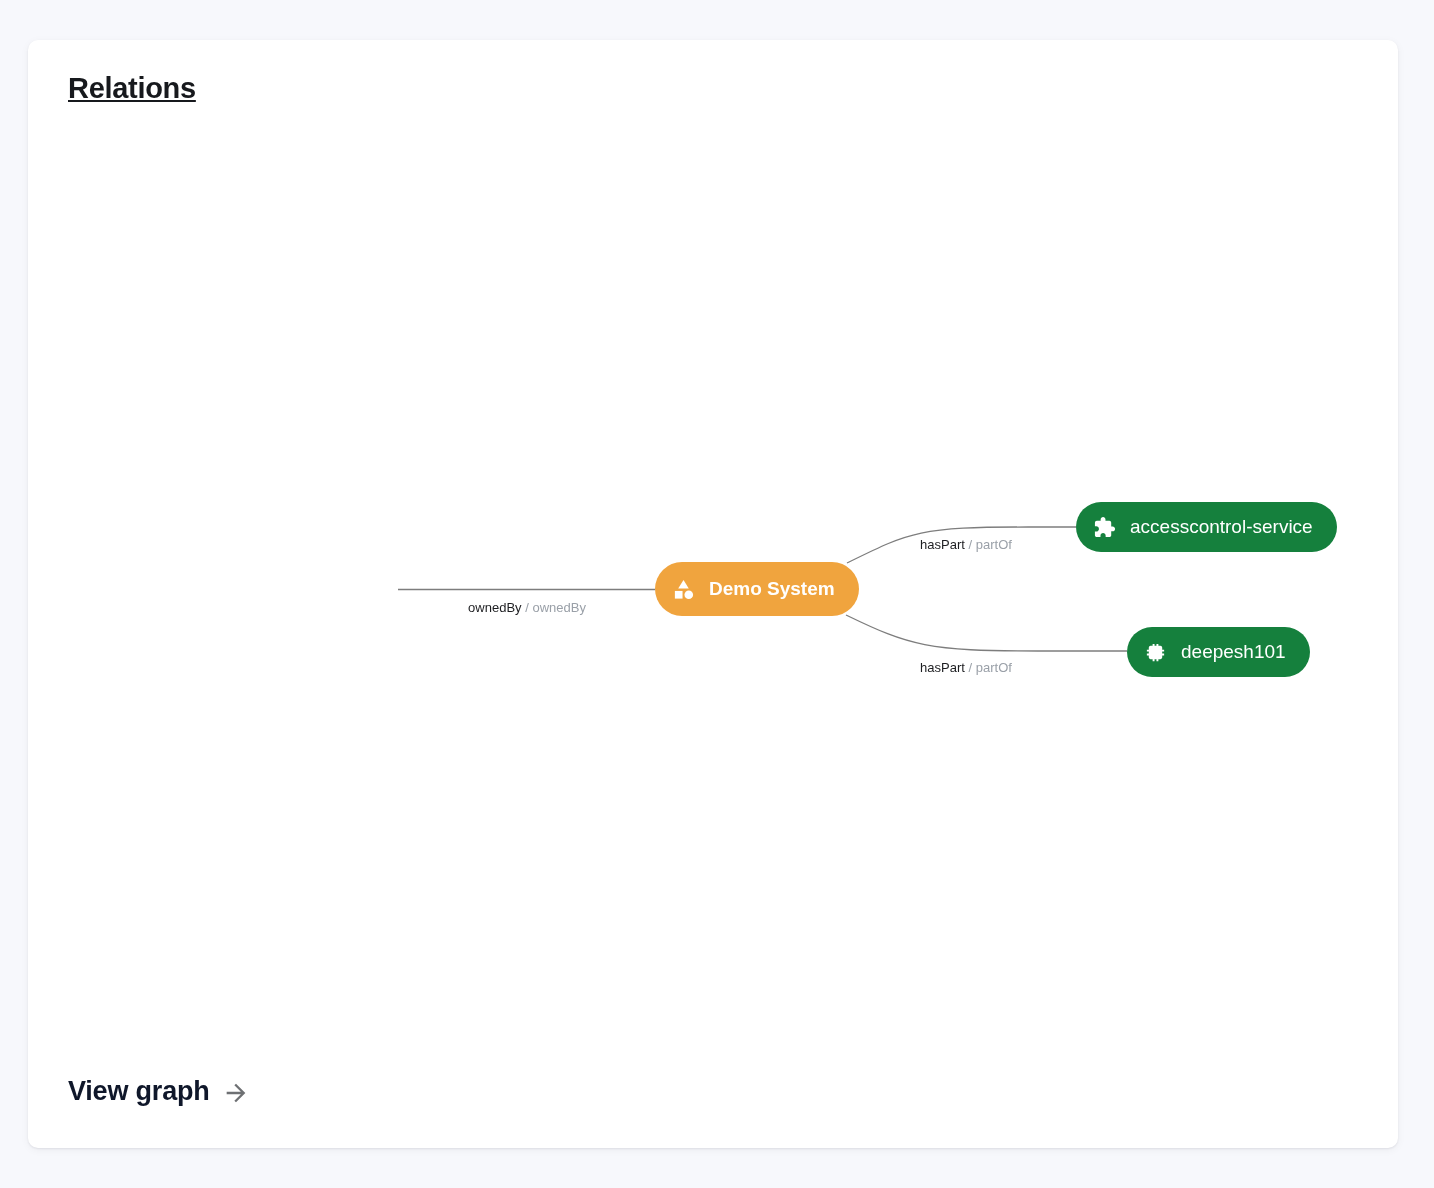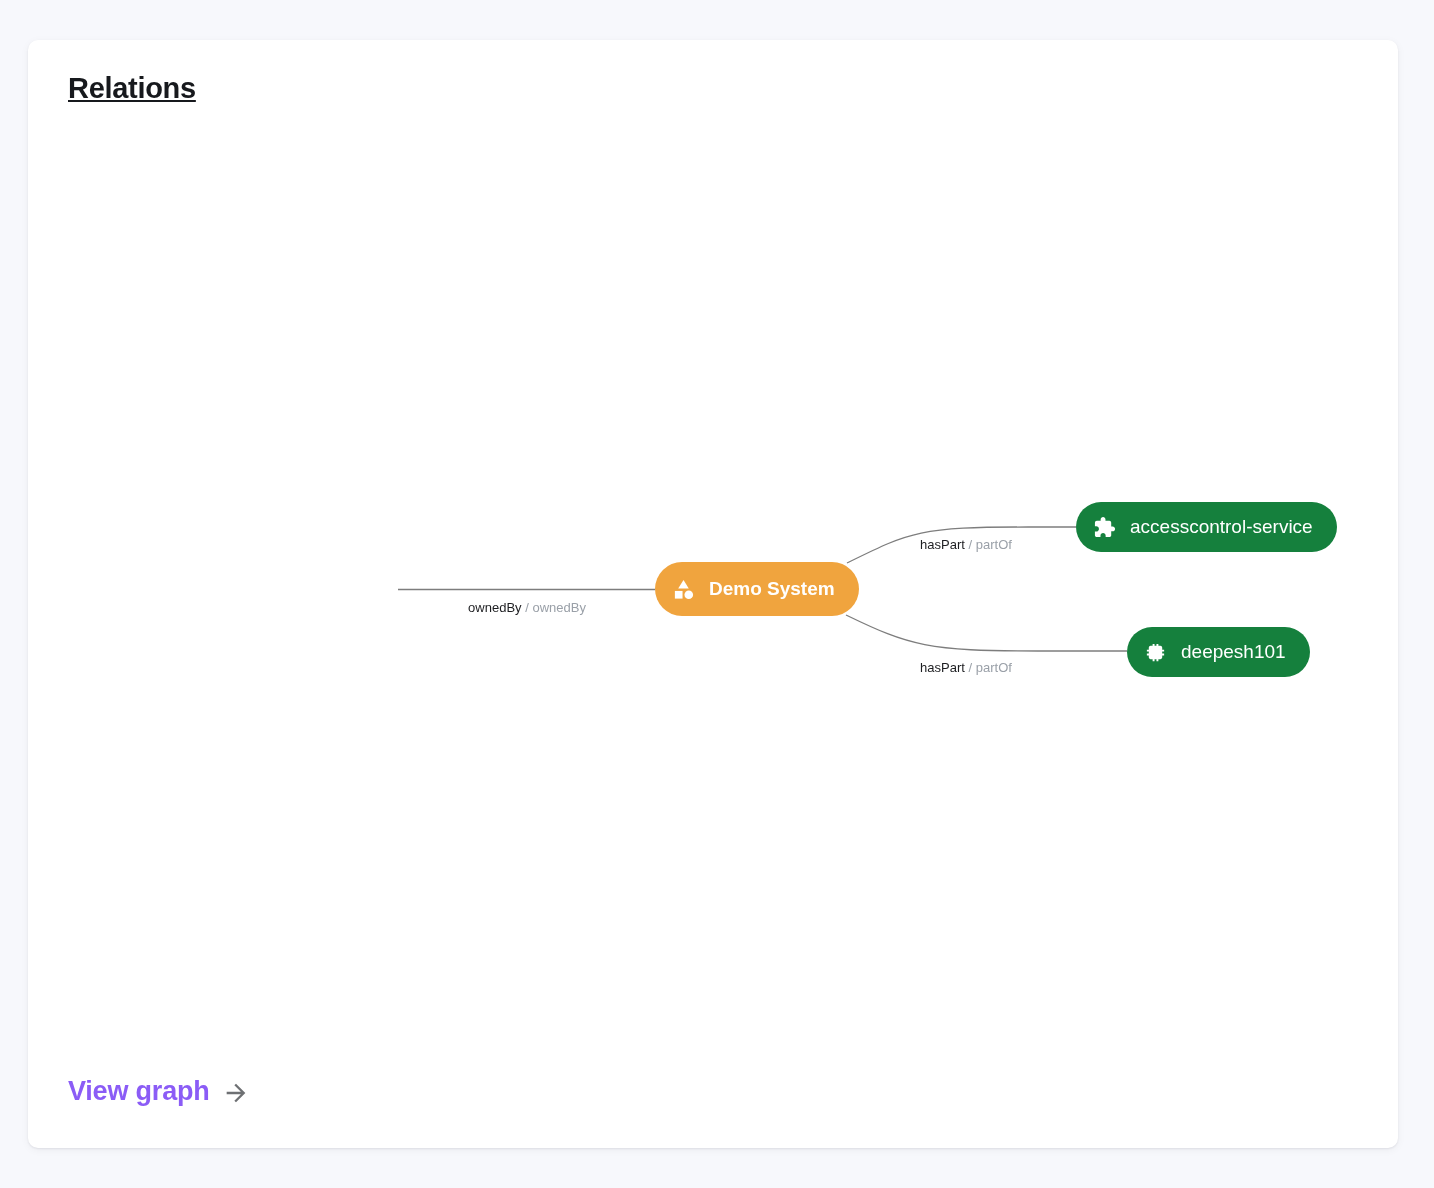--- a/index.html
+++ b/index.html
@@ -65,21 +65,21 @@
 
   .view-graph {
     position: absolute;
     left: 40px; top: 1036px;
     display: flex;
     align-items: center;
     gap: 12px;
     font-size: 27px;
     font-weight: 700;
     letter-spacing: -0.2px;
-    color: #8b5cf6;
+    color: #0f172a;
     cursor: pointer;
     text-decoration: none;
   }
   .view-graph svg { display: block; margin-top: 2px; }
 </style>
 </head>
 <body>
 
 <div class="card">
 

